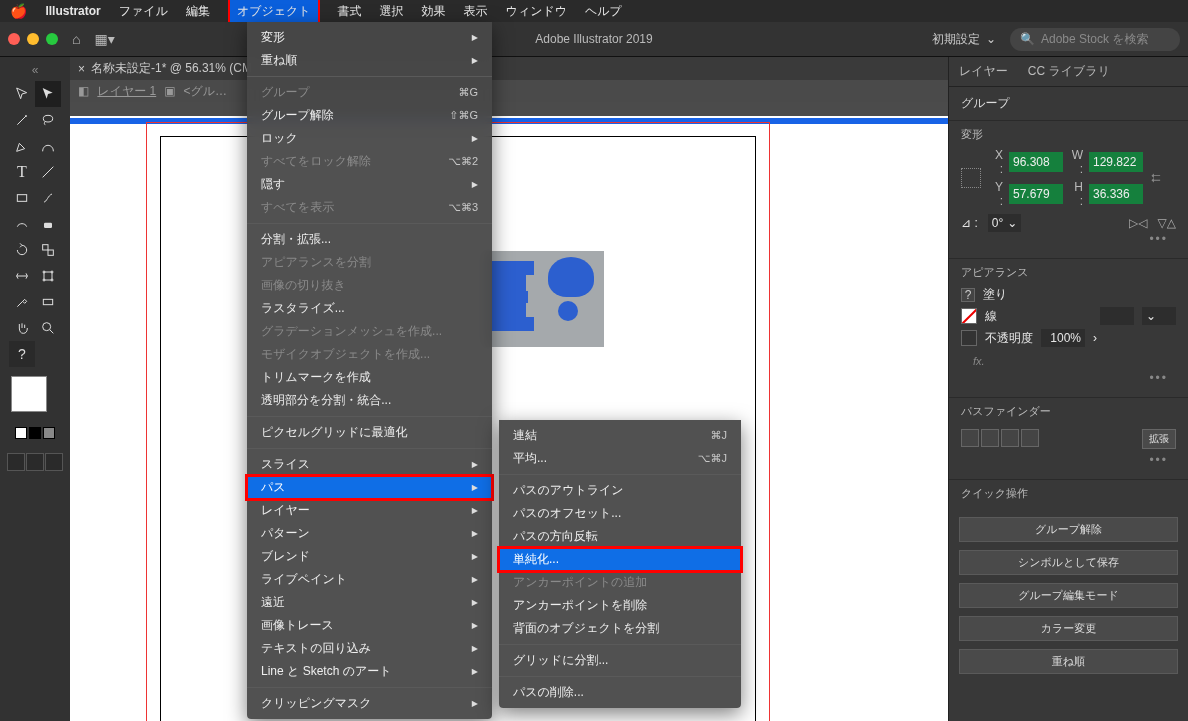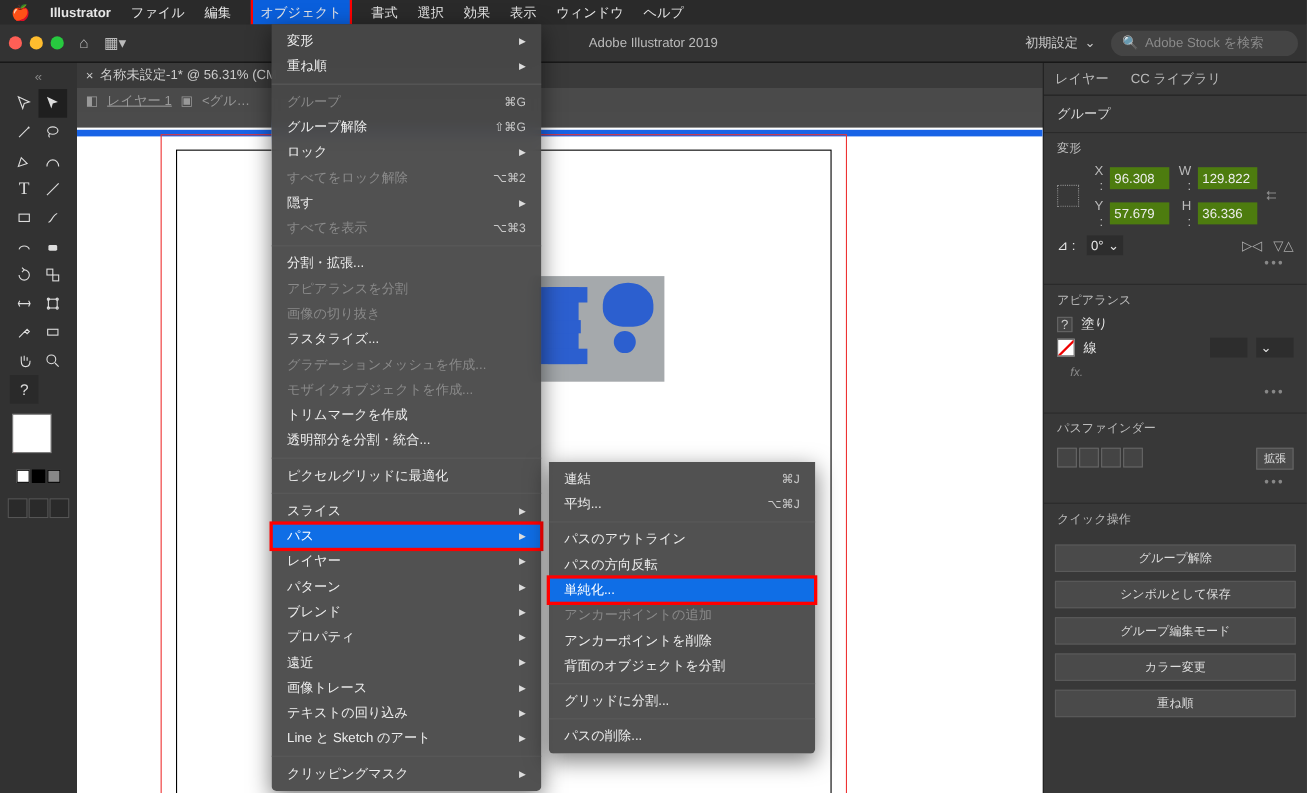--- a/index.html
+++ b/index.html
@@ -62,21 +62,21 @@
   
   .panels{width:240px;background:var(--bg-panel);display:flex;flex-direction:column;border-left:1px solid #222;}
   .panel-tabs{display:flex;border-bottom:1px solid #222;}
   .panel-tabs .pt{padding:6px 10px;color:#bbb;}
   .panel-tabs .pt.on{background:#2e2e2e;}
   .psec-title{padding:8px 12px;color:#ddd;}
   .psec{padding:6px 12px;border-top:1px solid #2a2a2a;}
   .psec .hd{color:#bbb;margin-bottom:6px;font-size:11px;}
   .xf{display:grid;grid-template-columns:14px 54px 14px 54px;gap:4px 6px;align-items:center;font-size:11px;}
   .xf .lab{color:#bbb;text-align:right;}
-  .xf .val{background:#4d7c0f;padding:3px 4px;color:#eee;}
+  .xf .val{background:#15803d;padding:3px 4px;color:#eee;}
   .xf-row2{display:flex;gap:10px;margin-top:6px;align-items:center;}
   .sel{background:#2d2d2d;padding:2px 4px;display:inline-flex;align-items:center;gap:4px;}
   .app-row{display:flex;align-items:center;gap:8px;margin:4px 0;font-size:11px;}
   .sw{width:16px;height:16px;border:1px solid #666;}
   .sw.nofill{background:#fff;position:relative;overflow:hidden;}
   .sw.nofill::after{content:"";position:absolute;left:-4px;right:-4px;top:50%;height:2px;background:#e00;transform:rotate(-45deg);}
   .sw.blk{background:#000;}
   .opacity-input{background:#2d2d2d;padding:2px 4px;width:44px;display:inline-block;text-align:right;}
   .pf-row{display:flex;gap:2px;padding:4px 0;}
   .pf-row .pi{width:18px;height:18px;background:#444;border:1px solid #666;}
@@ -349,20 +349,26 @@
       <div class="app-row">
         <span style="width:14px;height:14px;border:1px solid #666;background:#444;color:#ccc;text-align:center;line-height:12px;">?</span>
         <span>塗り</span>
       </div>
       <div class="app-row">
         <span class="sw nofill"></span>
         <span>線</span>
         <span class="sel" style="margin-left:auto;width:34px;">&nbsp;</span>
         <span class="sel" style="width:34px;">⌄</span>
       </div>
+      <div class="app-row">
+        <span class="sw blk" style="background:#333;"></span>
+        <span>不透明度</span>
+        <span class="opacity-input">100%</span>
+        <span>›</span>
+      </div>
       <div class="fx">fx.</div>
       <div class="menu-dots">•••</div>
     </div>
 
     <div class="psec">
       <div class="hd">パスファインダー</div>
       <div class="pf-row">
         <div class="pi"></div>
         <div class="pi"></div>
         <div class="pi"></div>
@@ -452,21 +458,21 @@
     <div class="mi arrow">
       <span>レイヤー</span>
     </div>
     <div class="mi arrow">
       <span>パターン</span>
     </div>
     <div class="mi arrow">
       <span>ブレンド</span>
     </div>
     <div class="mi arrow">
-      <span>プロパティ</span>
+      <span>ライブペイント</span>
     </div>
     <div class="mi arrow">
       <span>遠近</span>
     </div>
     <div class="mi arrow">
       <span>画像トレース</span>
     </div>
     <div class="mi arrow">
       <span>テキストの回り込み</span>
     </div>
@@ -486,20 +492,23 @@
     </div>
     <div class="mi">
       <span>平均...</span>
       <span class="sc">⌥⌘J</span>
     </div>
     <div class="sep"></div>
     <div class="mi">
       <span>パスのアウトライン</span>
     </div>
     <div class="mi">
+      <span>パスのオフセット...</span>
+    </div>
+    <div class="mi">
       <span>パスの方向反転</span>
     </div>
     <div class="mi hover redbox">
       <span>単純化...</span>
     </div>
     <div class="mi dis">
       <span>アンカーポイントの追加</span>
     </div>
     <div class="mi">
       <span>アンカーポイントを削除</span>

